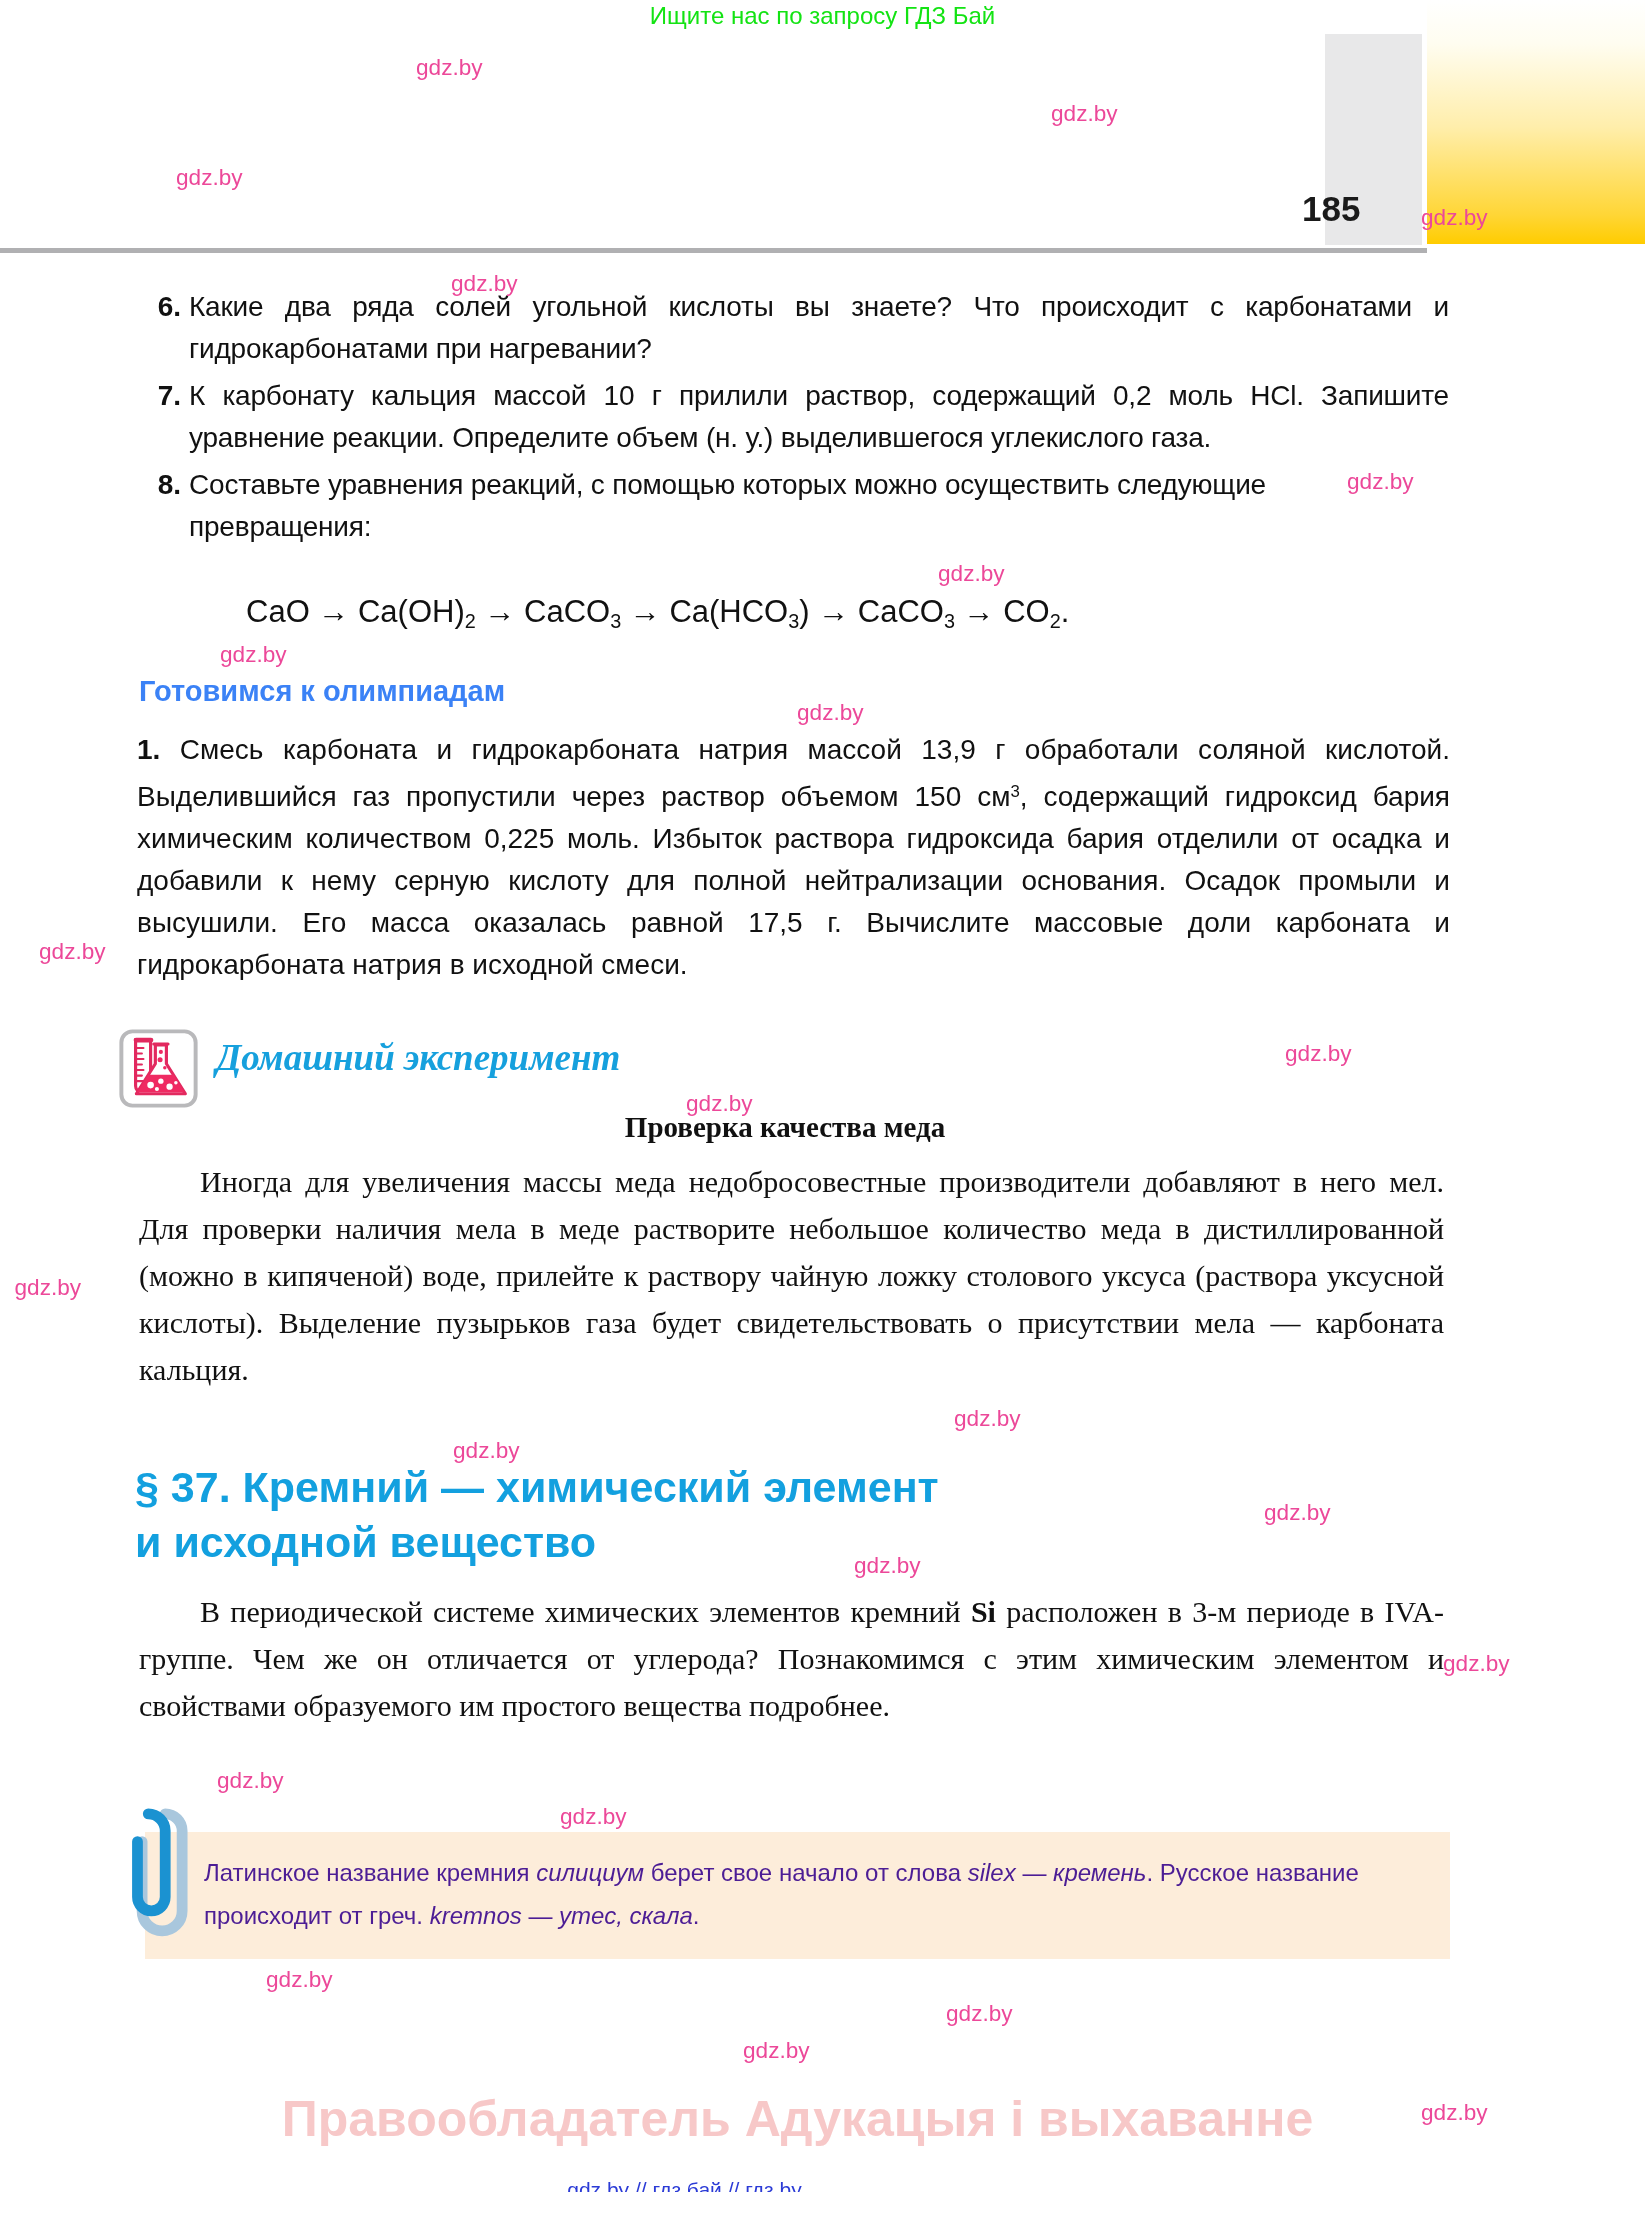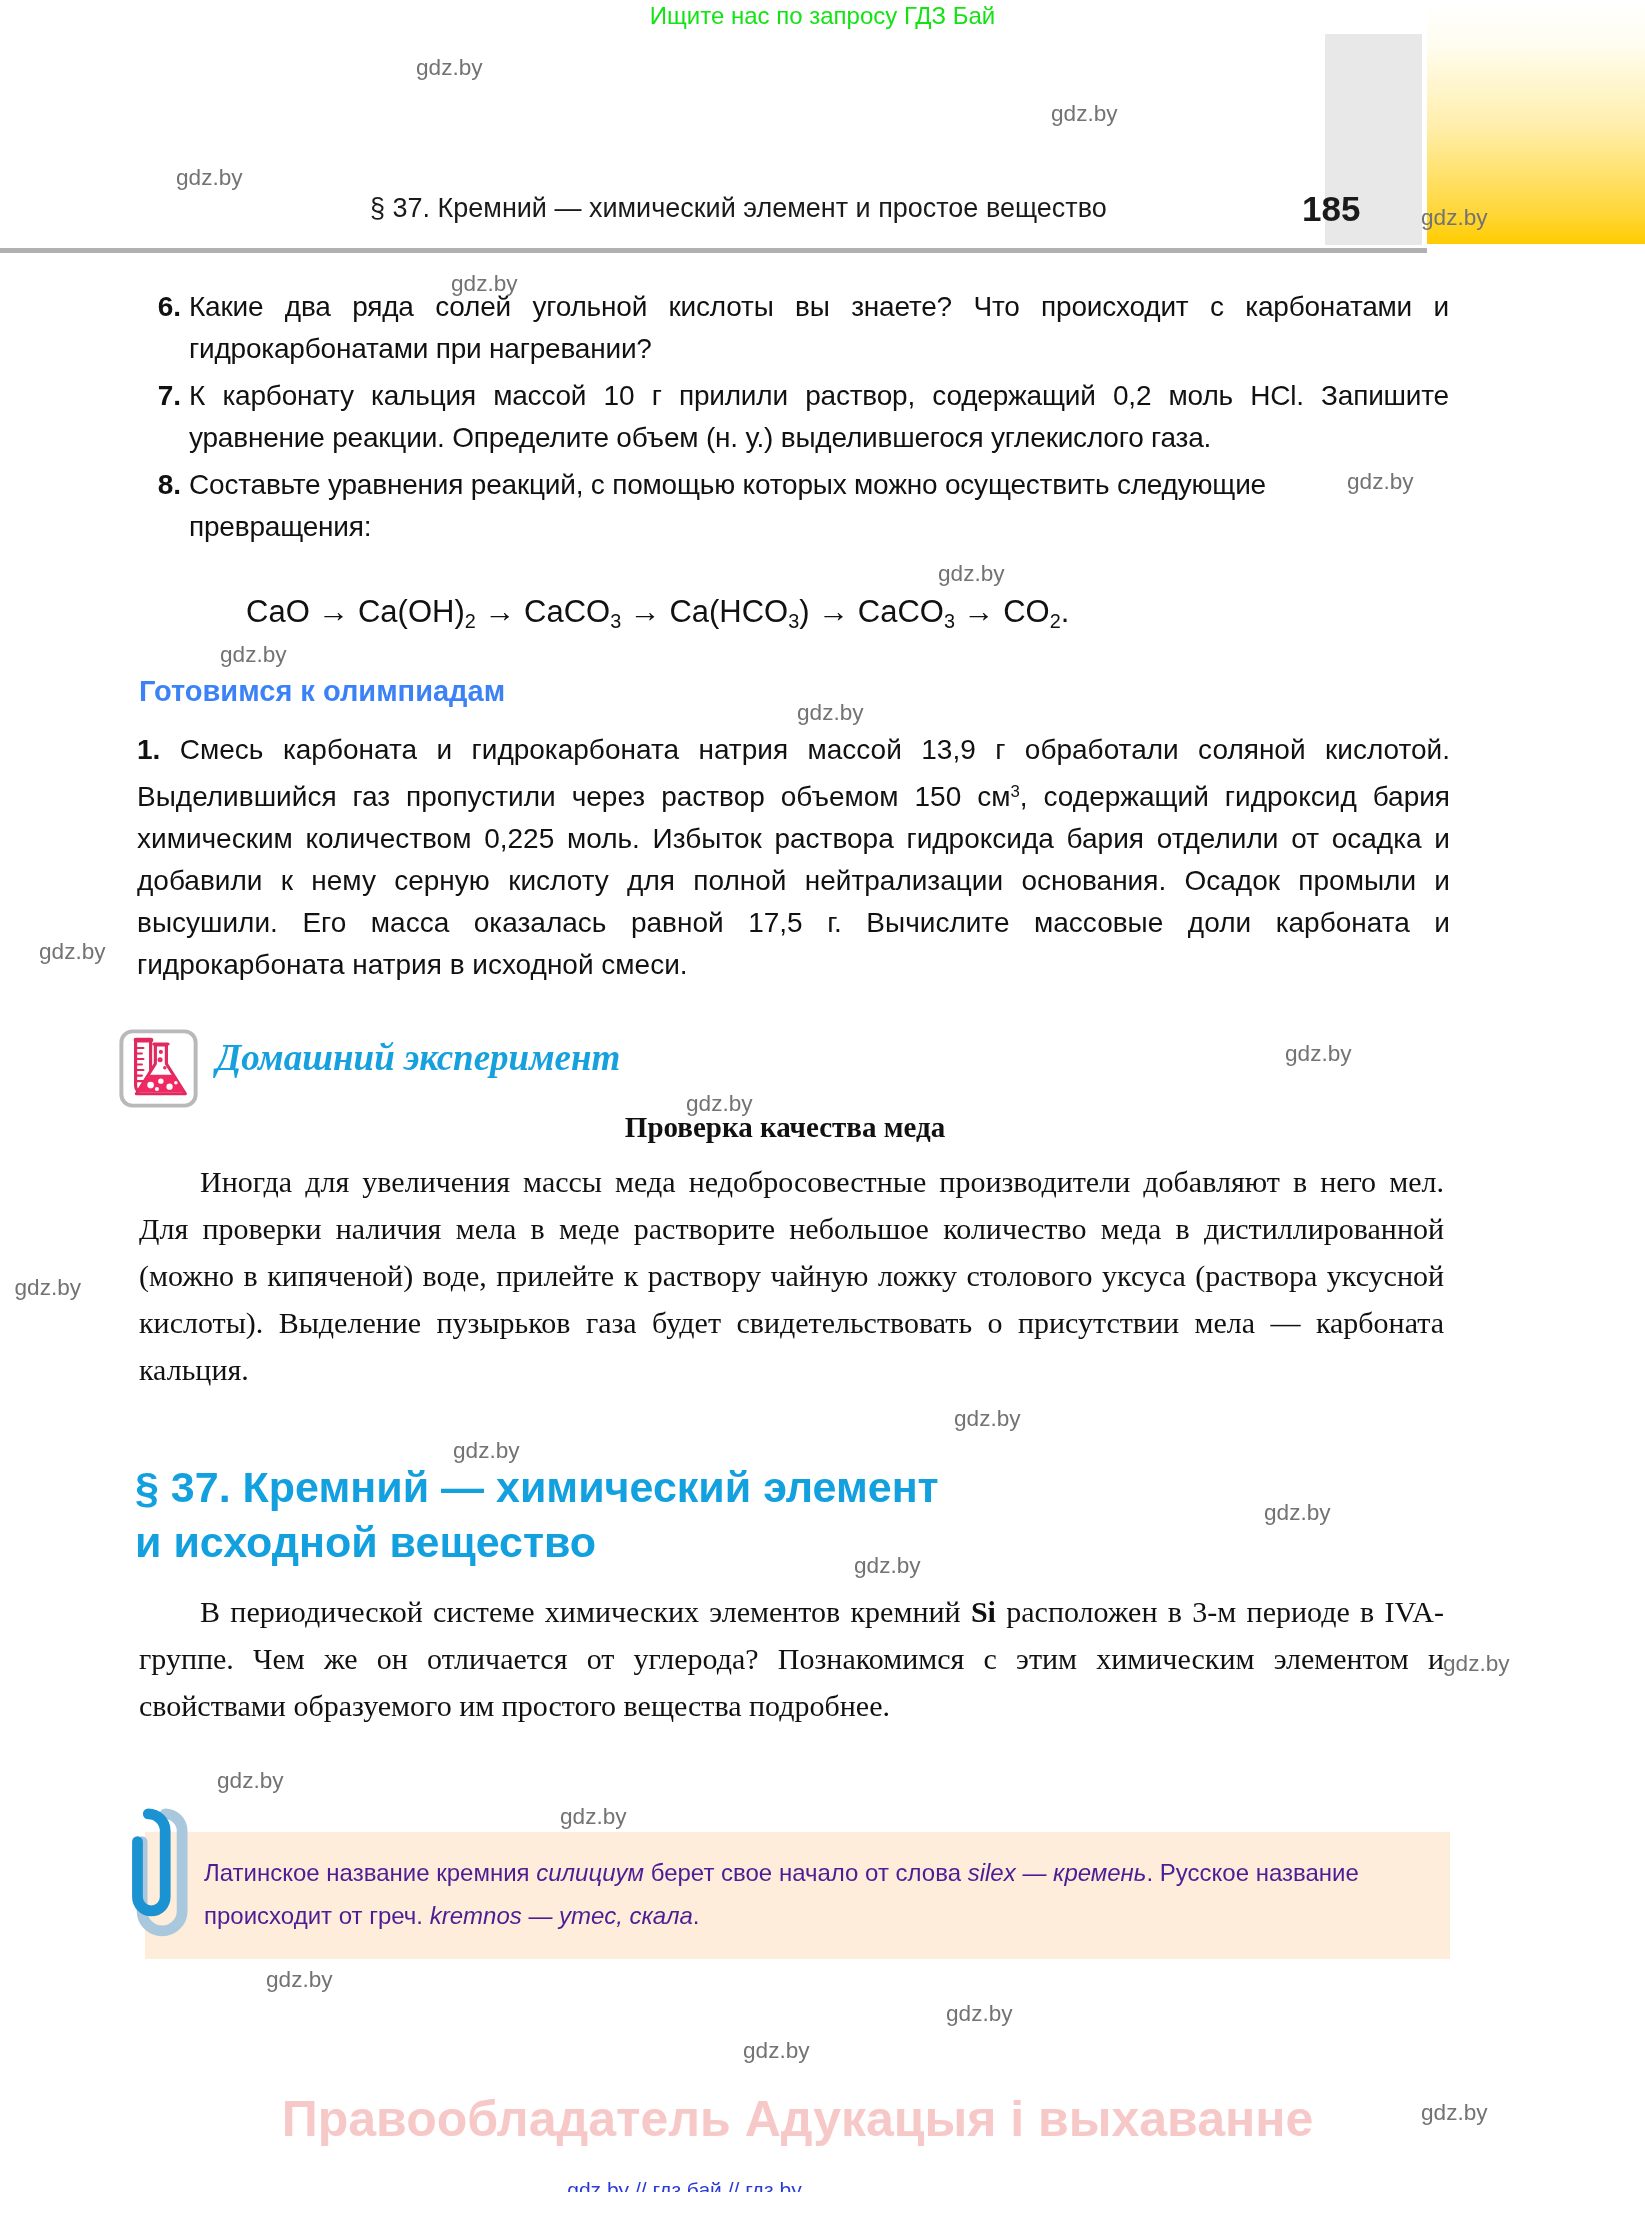--- a/index.html
+++ b/index.html
@@ -12,21 +12,21 @@
     width: 1645px;
     height: 2192px;
     background: #ffffff;
     overflow: hidden;
     font-family: "Liberation Sans", sans-serif;
   }
 
   
   .wm {
     position: absolute;
-    color: #737373;
+    color: #ec4899;
     font-family: "Liberation Sans", sans-serif;
     font-size: 22.6px;
     white-space: nowrap;
     z-index: 40;
     pointer-events: none;
   }
   .wm-top-banner {
     position: absolute;
     top: 1.6px;
     left: 0;
@@ -291,21 +291,20 @@
 <body>
 
 <div id="page">
 
   <div class="yellow-tab"></div>
 
   <div class="wm-top-banner">Ищите нас по запросу ГДЗ Бай</div>
 
   <div class="pagenum-box"></div>
   <div class="pagenum">185</div>
-  <div class="running-head">§ 37. Кремний — химический элемент  и простое вещество</div>
   <div class="head-rule"></div>
 
   <div class="ex-list">
     <div class="ex-item">
       <div class="ex-num">6.</div>
       <div class="ex-body">Какие два ряда солей угольной кислоты вы знаете? Что происходит с карбонатами и гидрокарбонатами при нагревании?</div>
     </div>
     <div class="ex-item">
       <div class="ex-num">7.</div>
       <div class="ex-body">К карбонату кальция массой 10 г прилили раствор, содержащий 0,2 моль HCl. Запишите уравнение реакции. Определите объем (н. у.) выделившегося углекислого газа.</div>

